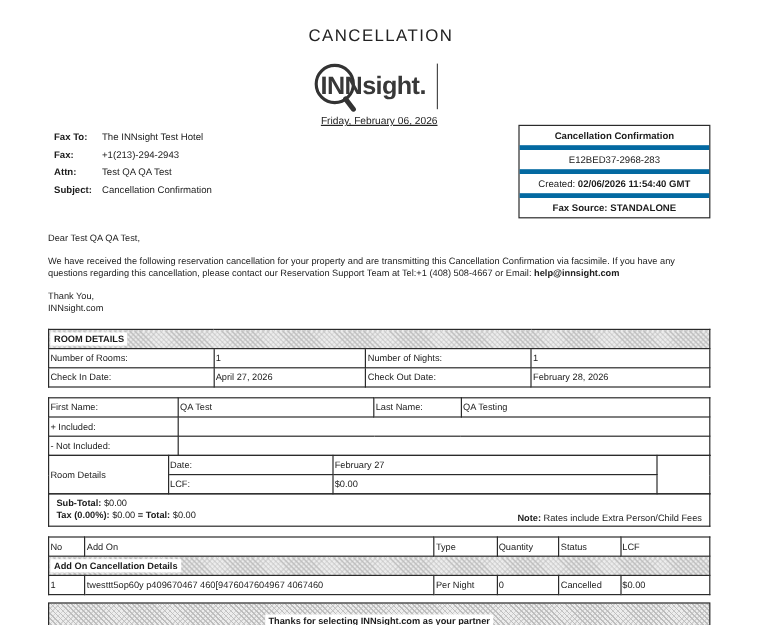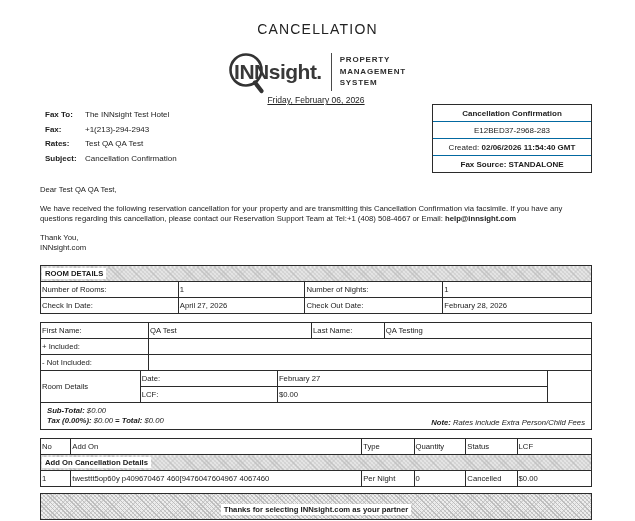--- a/index.html
+++ b/index.html
@@ -17,21 +17,21 @@
   .logo-mark svg { position:absolute; left:0; top:3px; }
   .brand { position:relative; font-size:21px; font-weight:600; letter-spacing:-0.5px; color:#383838; padding-left:8px; z-index:1; }
   .logo-divider { width:1px; height:38px; background:#4a4a4a; margin:0 8px 0 9px; }
   .tagline { font-size:8px; font-weight:bold; letter-spacing:0.8px; color:#2e2e2e; line-height:11.5px; }
   .doc-date { font-size:8.5px; color:#222;text-decoration:underline; }
 
   .info-row { display:flex; justify-content:space-between; margin:9px 43px 0 40px; }
   .fax-info { font-size:8px; line-height:14.5px; padding-left:5px; padding-top:4px; }
   .fax-label { display:inline-block; width:40px; font-weight:bold; }
   .conf-box { width:160px; border:1px solid #2b2b2b; align-self:flex-start; }
-  .conf-row { border-top:1px solid #0369a1; text-align:center; font-size:8px; padding:3.5px 2px; white-space:nowrap; }
+  .conf-row { border-top:4px solid #0369a1; text-align:center; font-size:8px; padding:3.5px 2px; white-space:nowrap; }
   .conf-row:first-child { border-top:none; }
   .bold { font-weight:bold; }
 
   .letter { margin:12px 43px 0 40px; font-size:7.7px; line-height:10px; color:#1b1b1b; }
   .letter p { margin:0 0 9px 0; }
   .letter p.closing { margin-bottom:0; }
 
   table.tbl { width:552px; margin-left:40px; border-collapse:collapse; table-layout:fixed; font-size:7.7px; color:#1b1b1b; }
   table.tbl td { border:1px solid #2b2b2b; padding:3px 1px; line-height:9px; vertical-align:middle; overflow:hidden; white-space:nowrap; }
   table.seg { margin-top:-1px; }
@@ -46,21 +46,21 @@
   td.hatch { padding:2.5px 4px; }
   .hatch-label { background:#ffffff; padding:1px 3px; font-weight:bold; font-size:7.7px; }
   .room-hdr { display:flex; align-items:center; }
   .room-hdr .grow { flex:1; }
   .room-hdr .mid { margin-right:78px; }
 
   td.tall { padding:6px 6px; }
   td.med  { padding:4px 6px; }
   td.drow { padding:4.5px 6px; }
 
-  .subtotal-cell { padding:2.5px 6px !important;font-style:italic; }
+  .subtotal-cell { padding:2.5px 6px !important; }
   .subtotal-flex { display:flex; justify-content:space-between; align-items:flex-end; }
   .subtotal-left { line-height:10.5px; }
   .note-right { white-space:nowrap; }
 
   .footer-bar { width:552px; margin:6px 0 0 40px; border:1px solid #2b2b2b; text-align:center; padding:3.5px 0; }
 </style>
 </head>
 <body>
 
 <div>
@@ -70,34 +70,29 @@
   <div class="header-row">
     <div class="logo">
       <div class="logo-mark">
         <svg width="46" height="44" viewBox="0 0 46 44">
           <circle cx="20" cy="19" r="15.5" fill="none" stroke="#333333" stroke-width="2.6"></circle>
           <line x1="29" y1="31.5" x2="35.5" y2="40" stroke="#333333" stroke-width="4.2" stroke-linecap="round"></line>
         </svg>
         <span class="brand">INNsight.</span>
       </div>
       <div class="logo-divider"></div>
-      <div class="tagline">
-        <div>PROPERTY</div>
-        <div>MANAGEMENT</div>
-        <div>SYSTEM</div>
-      </div>
     </div>
     <div class="doc-date">Friday, February 06, 2026</div>
   </div>
 
   <div class="info-row">
     <div class="fax-info">
       <div><span class="fax-label">Fax To:</span><span>The INNsight Test Hotel</span></div>
       <div><span class="fax-label">Fax:</span><span>+1(213)-294-2943</span></div>
-      <div><span class="fax-label">Rates:</span><span>Test QA QA Test</span></div>
+      <div><span class="fax-label">Attn:</span><span>Test QA QA Test</span></div>
       <div><span class="fax-label">Subject:</span><span>Cancellation Confirmation</span></div>
     </div>
     <div class="conf-box">
       <div class="conf-row bold">Cancellation Confirmation</div>
       <div class="conf-row">E12BED37-2968-283</div>
       <div class="conf-row"><span>Created:</span> <span class="bold">02/06/2026 11:54:40 GMT</span></div>
       <div class="conf-row"><span class="bold">Fax Source:</span> <span class="bold">STANDALONE</span></div>
     </div>
   </div>
 

